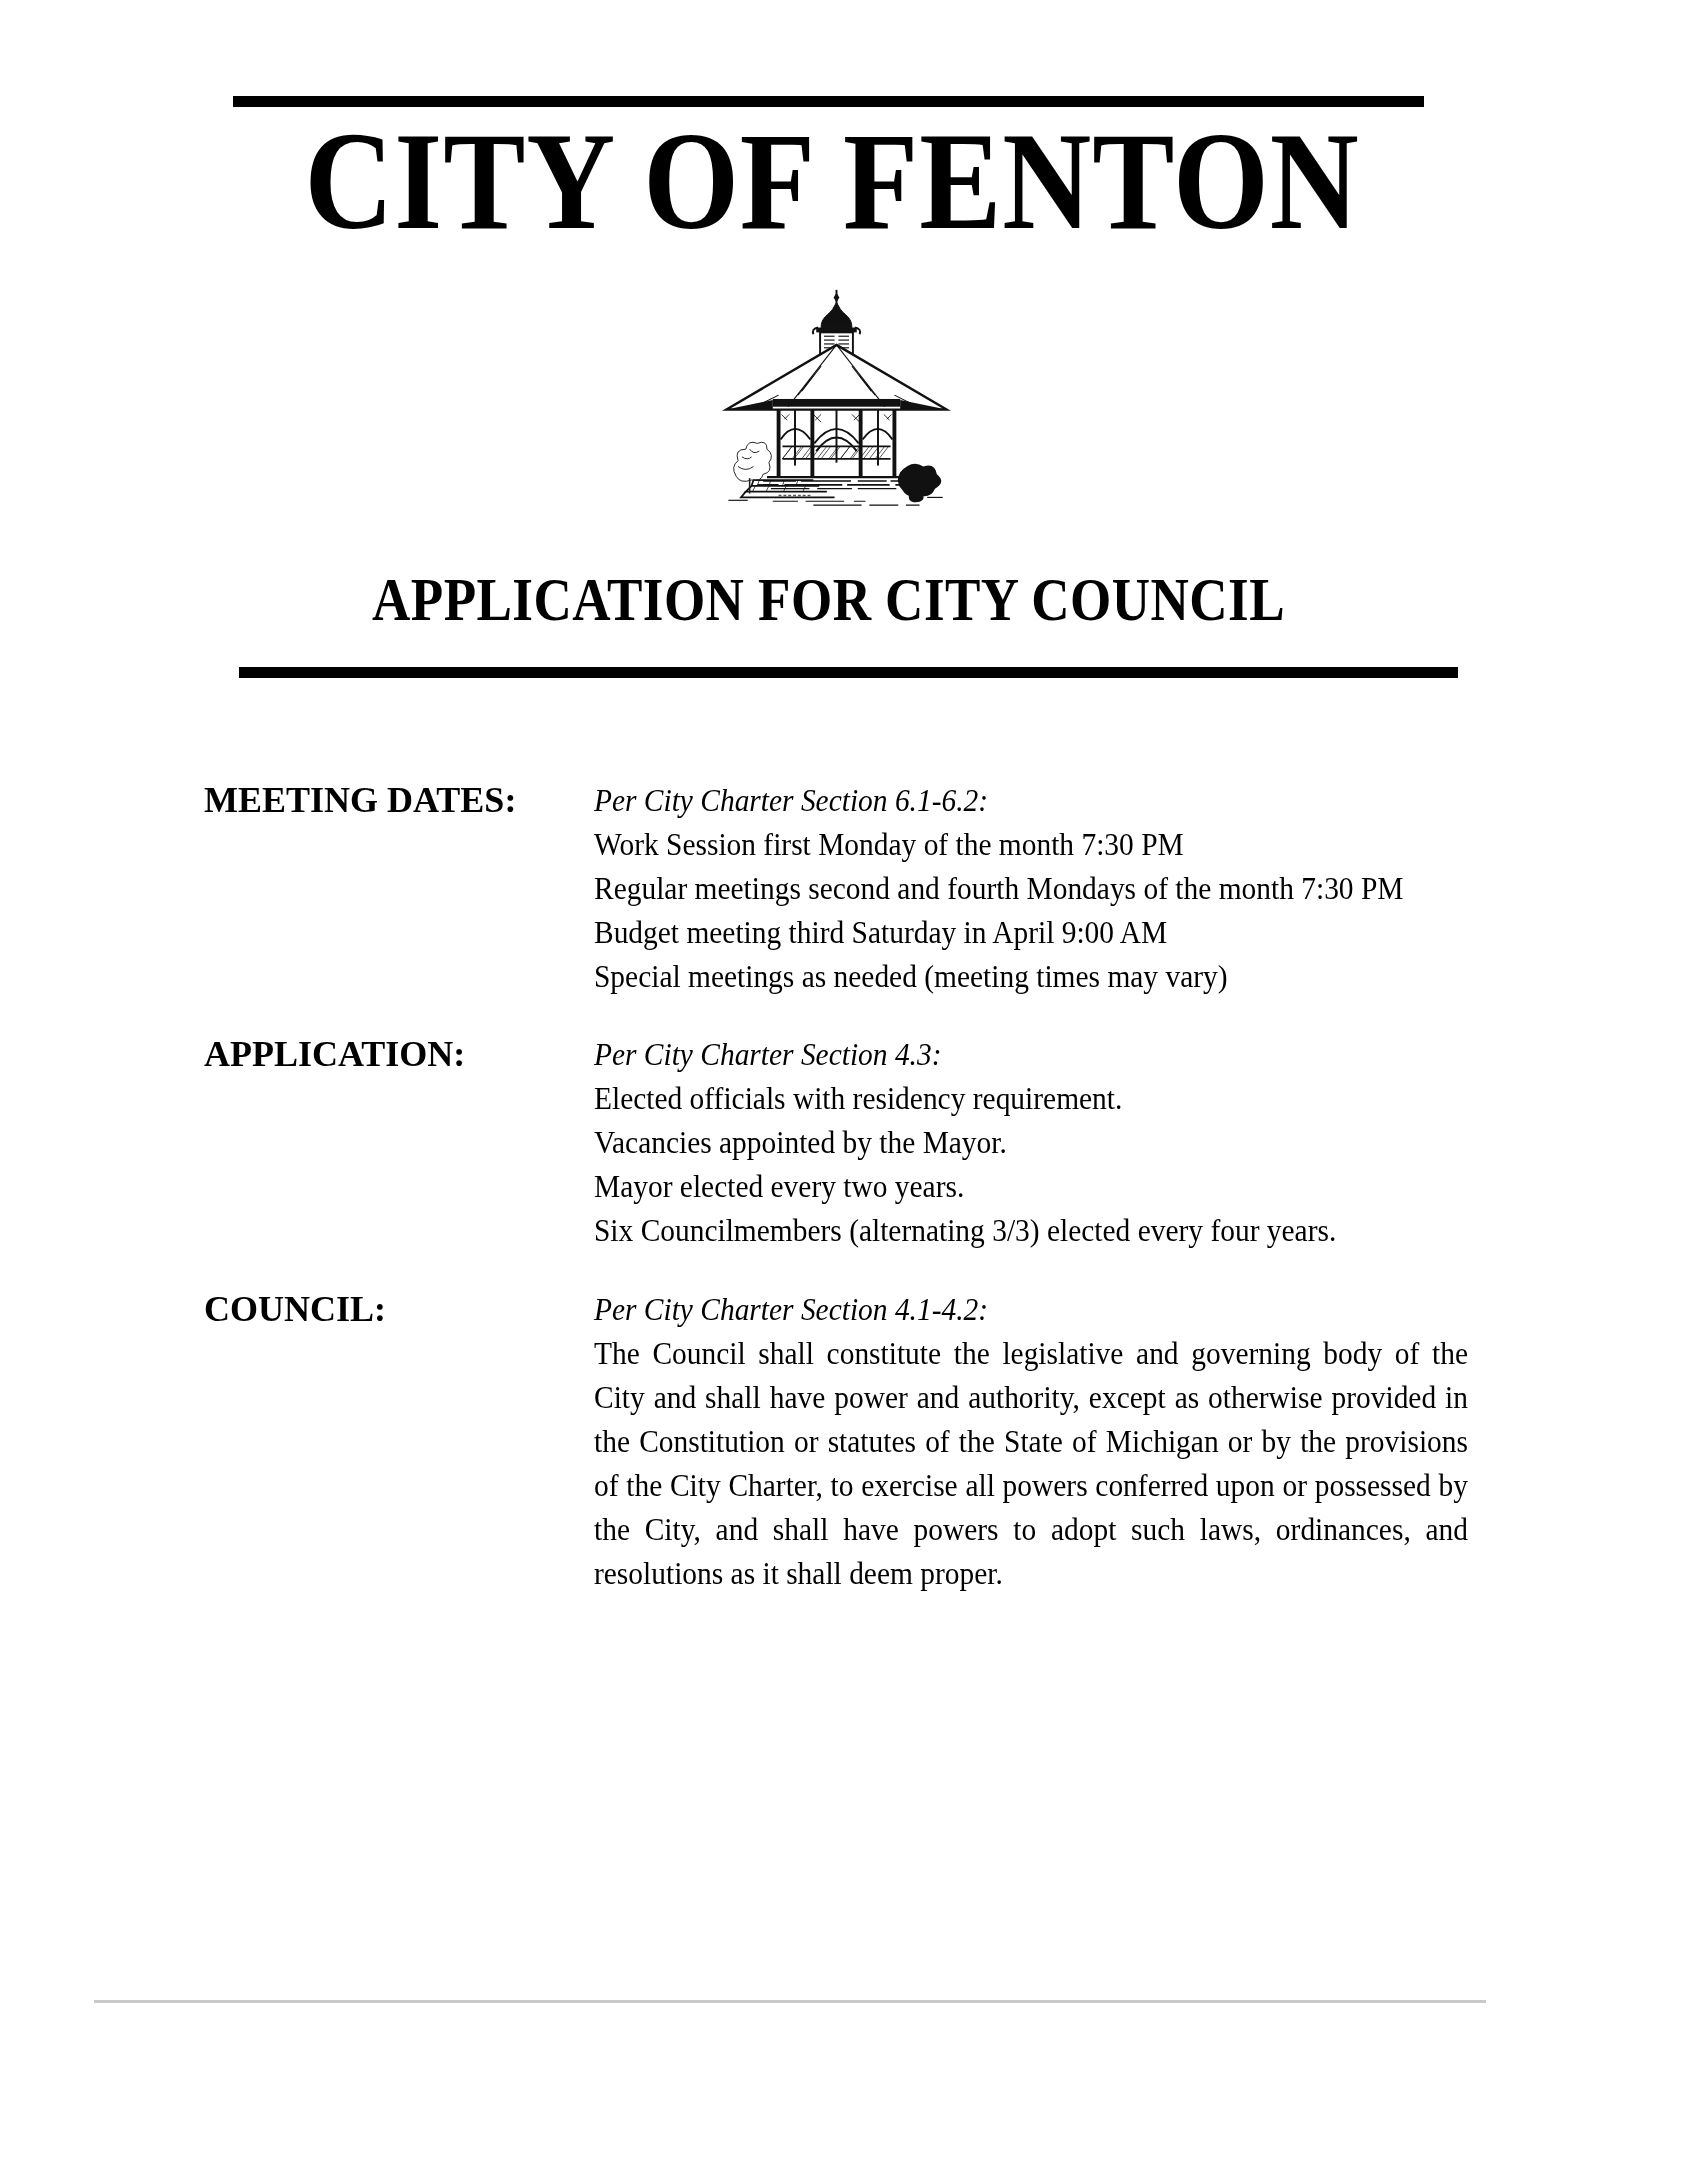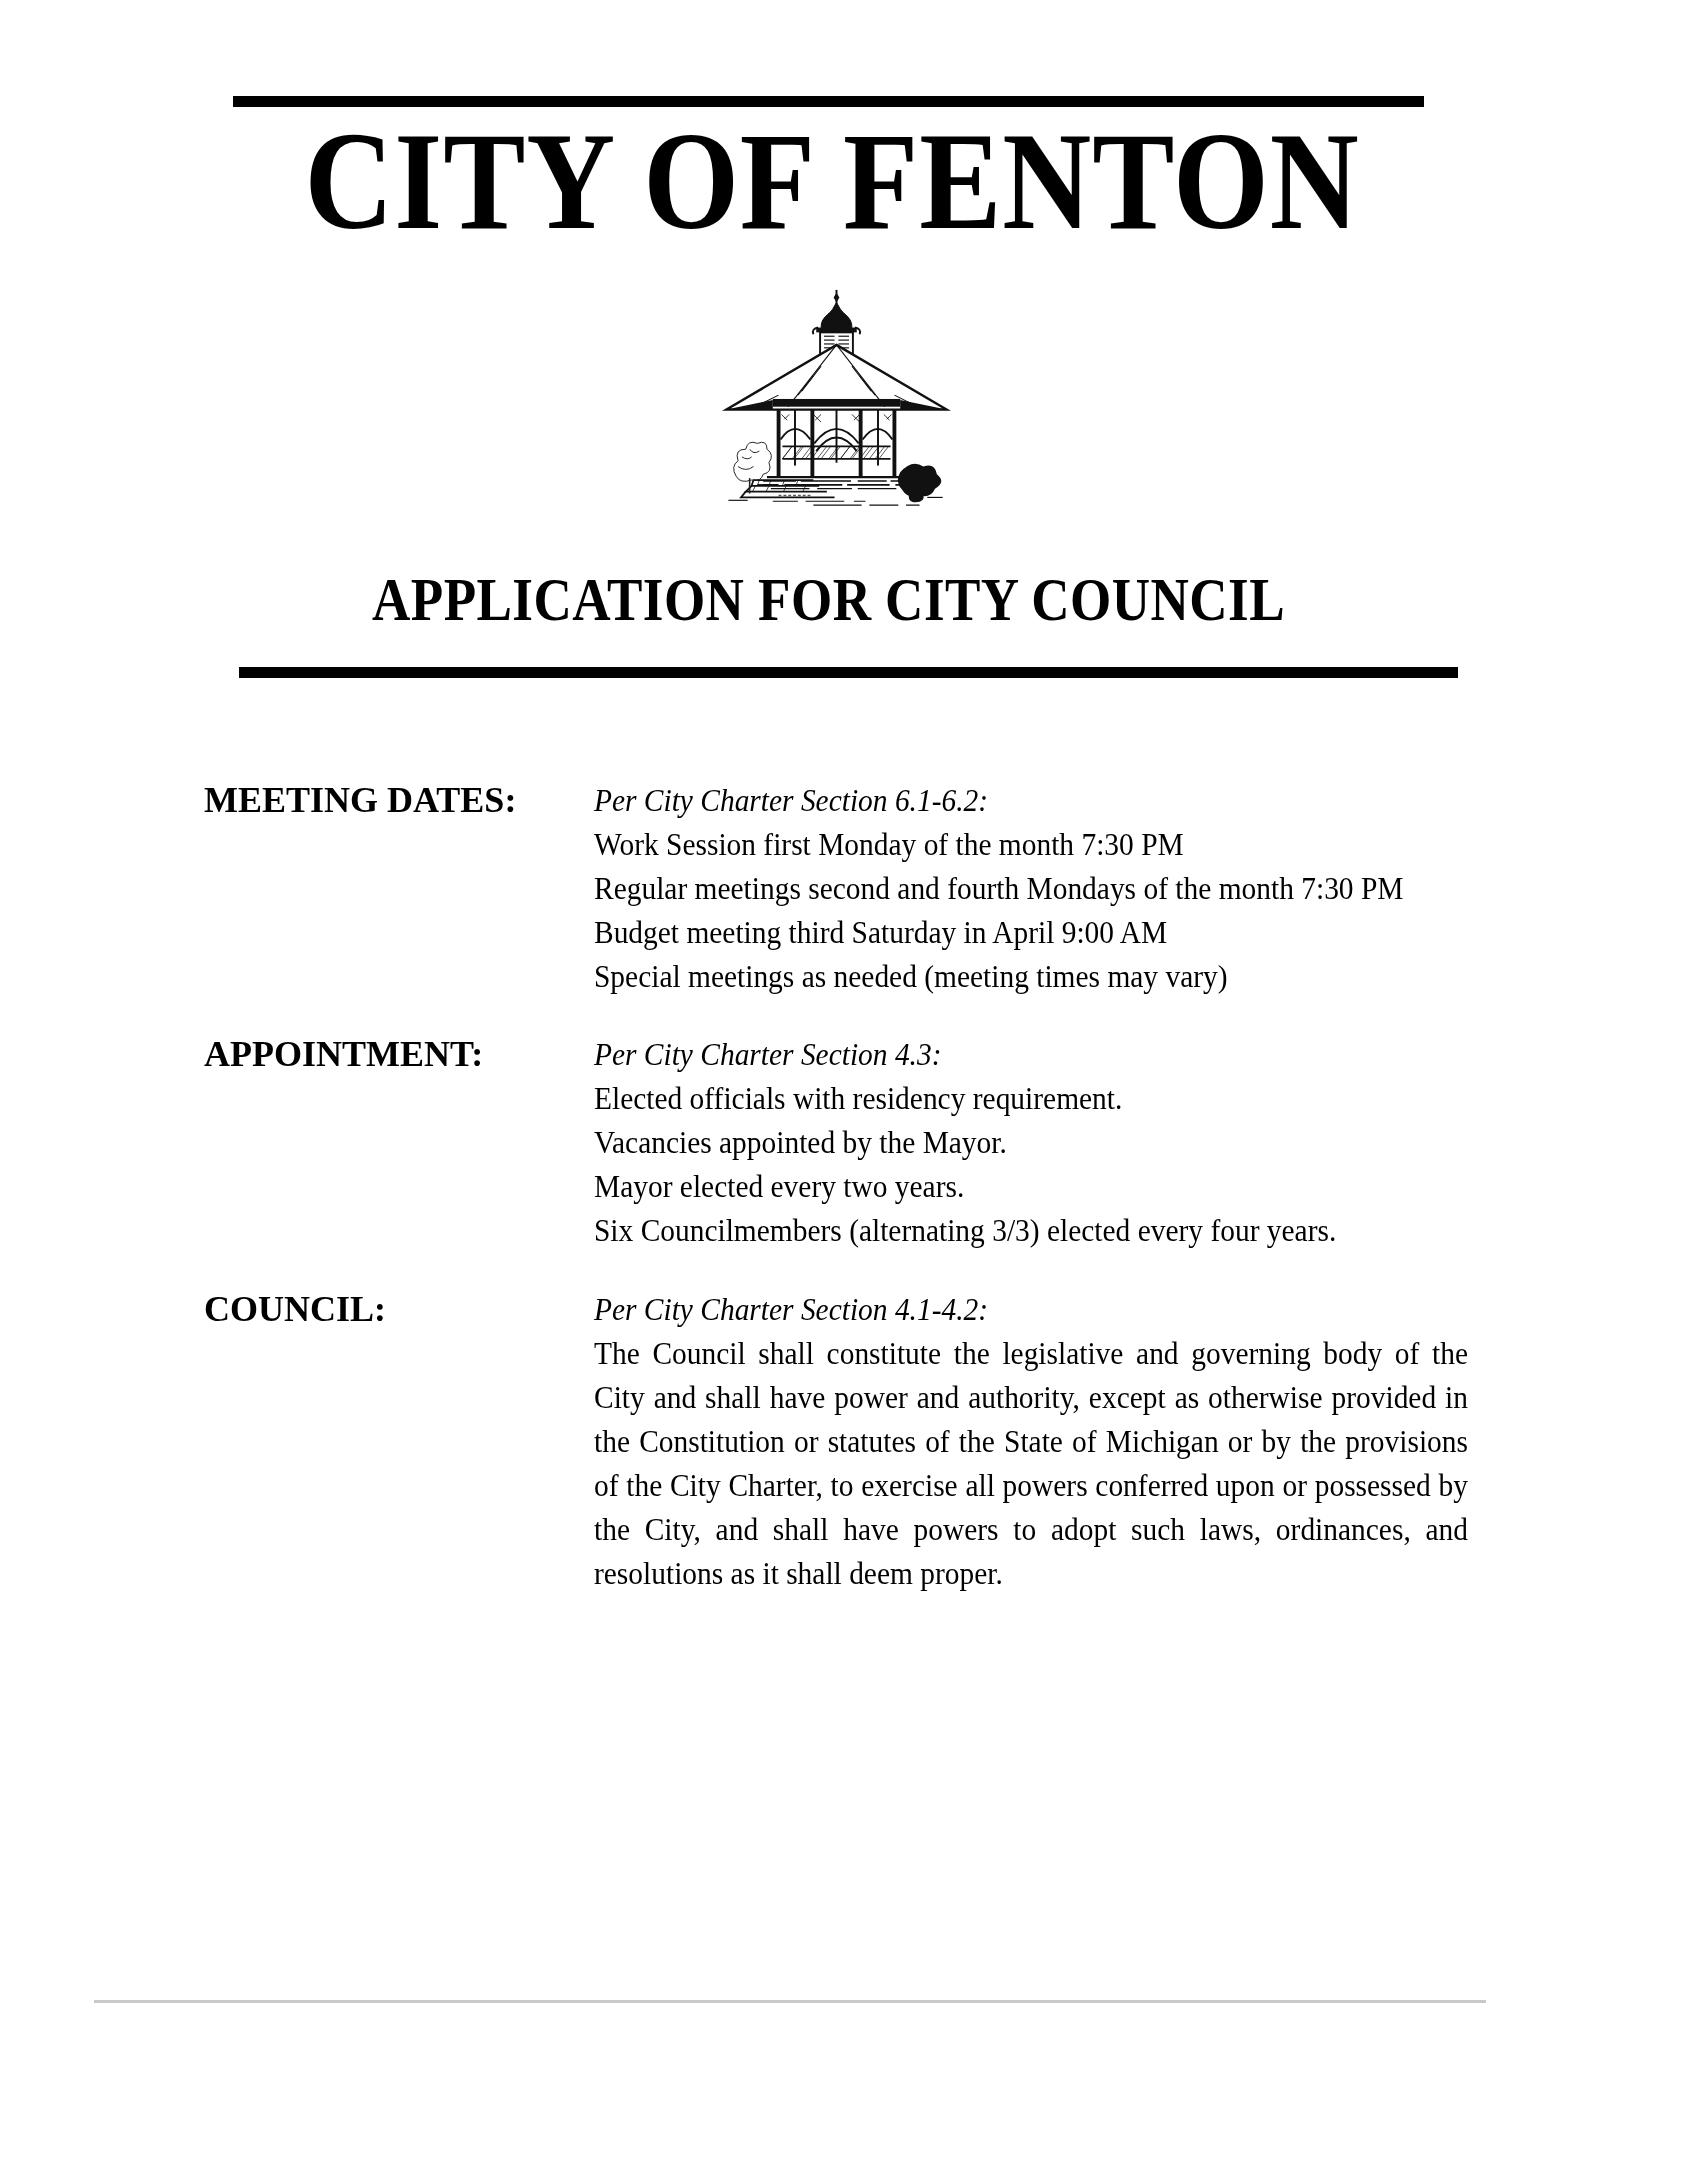--- a/index.html
+++ b/index.html
@@ -165,21 +165,21 @@
     <div class="section-body">
       <div class="charter-ref">Per City Charter Section 6.1-6.2:</div>
       <div class="body-line">Work Session first Monday of the month 7:30 PM</div>
       <div class="body-line">Regular meetings second and fourth Mondays of the month 7:30 PM</div>
       <div class="body-line">Budget meeting third Saturday in April 9:00 AM</div>
       <div class="body-line">Special meetings as needed (meeting times may vary)</div>
     </div>
   </div>
 
   <div class="section sec-appointment">
-    <div class="section-label">APPOINTMENT:</div>
+    <div class="section-label">APPLICATION:</div>
     <div class="section-body">
       <div class="charter-ref">Per City Charter Section 4.3:</div>
       <div class="body-line">Elected officials with residency requirement.</div>
       <div class="body-line">Vacancies appointed by the Mayor.</div>
       <div class="body-line">Mayor elected every two years.</div>
       <div class="body-line">Six Councilmembers (alternating 3/3) elected every four years.</div>
     </div>
   </div>
 
   <div class="section sec-purpose">

